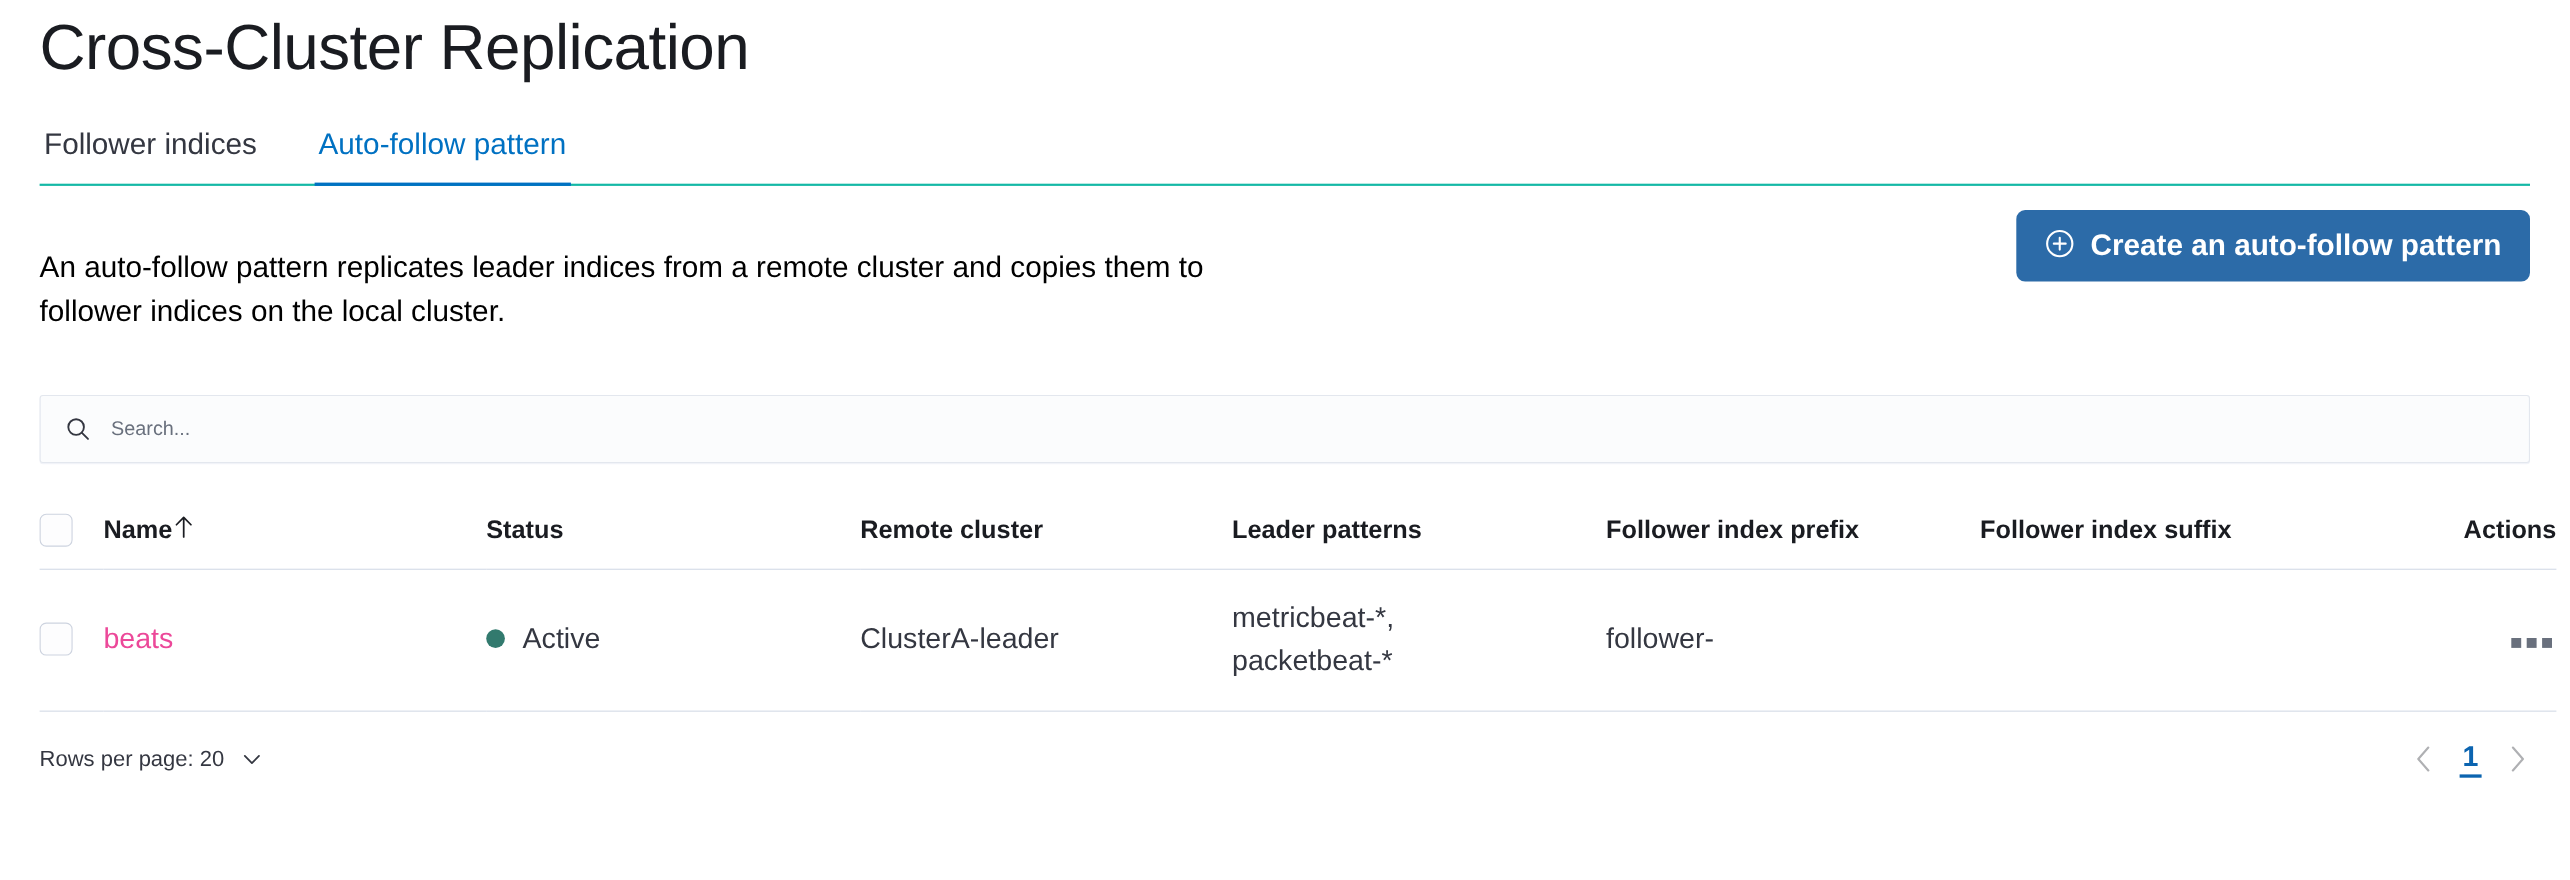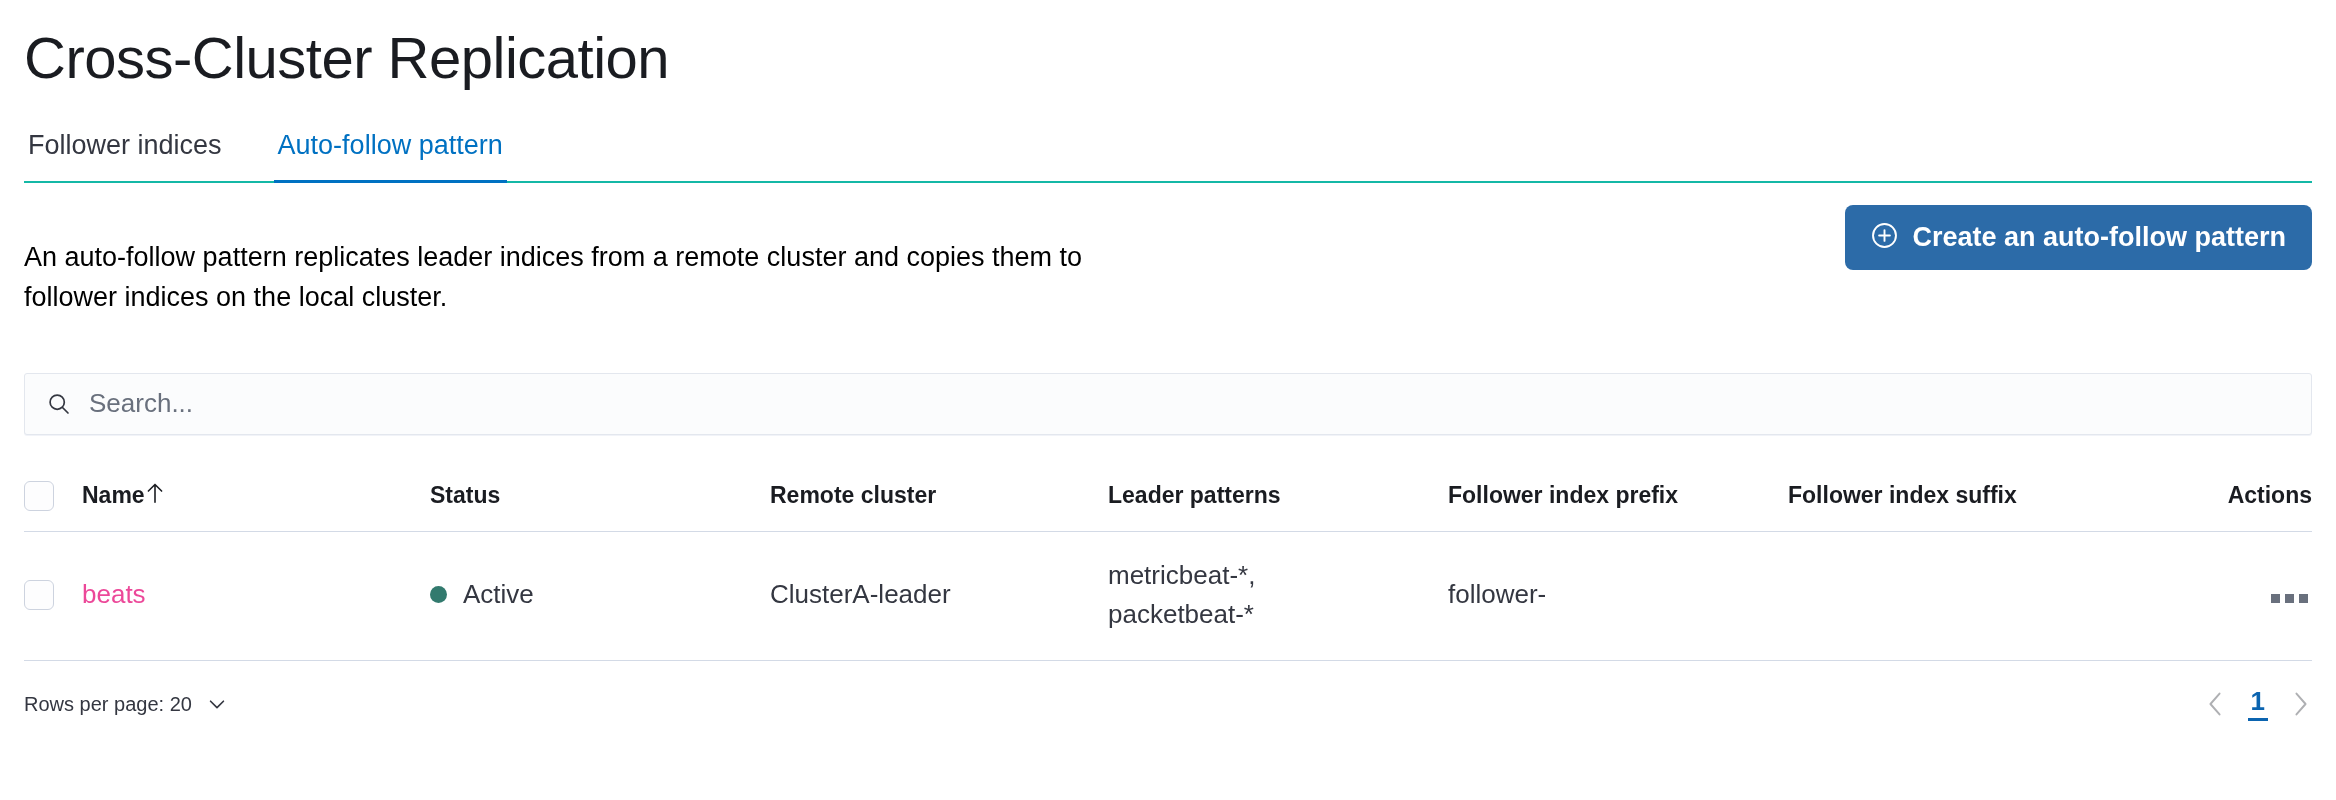--- a/index.html
+++ b/index.html
@@ -14,22 +14,21 @@
     color: #343741;
     -webkit-font-smoothing: antialiased;
     overflow: hidden;
   }
 
   .page {
     position: relative;
     width: 2336px;
     height: 604px;
     box-sizing: border-box;
-    padding: 0 24px;
-    margin-top: 14px;
+    padding: 0 36px;
   }
 
   
   .page-title {
     font-size: 58px;
     line-height: 1.1;
     font-weight: 300;
     color: #1a1c21;
     letter-spacing: -0.5px;
     margin: 0;
@@ -129,21 +128,21 @@
     height: 24px;
     flex: 0 0 auto;
     display: block;
   }
   .search-input {
     flex: 1 1 auto;
     border: none;
     outline: none;
     background: transparent;
     font-family: inherit;
-    font-size: 26px;
+    font-size: 18px;
     color: #000000;
     padding: 0;
   }
   .search-input::placeholder {
     color: #69707d;
     opacity: 1;
   }
 
   
   .table {

